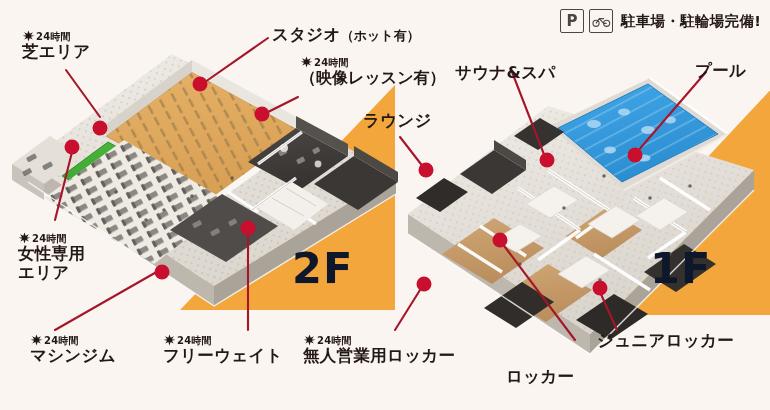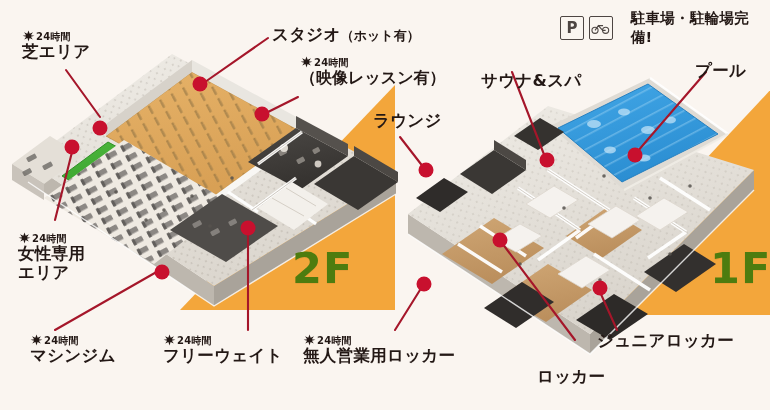--- a/index.html
+++ b/index.html
@@ -13,28 +13,28 @@
   #stage{position:absolute;left:0;top:0;width:770px;height:410px;overflow:hidden;}
 
   
   .wedge{position:absolute;}
   #wedge-2f{left:180px;top:85px;width:215px;height:225px;}
   #wedge-1f{left:560px;top:85px;width:215px;height:230px;}
 
   .floor-tag{
     position:absolute;
     font-weight:bold;
-    color:#4d7c0f;
+    color:#0f172a;
     font-size:43px;
     letter-spacing:1px;
     line-height:1;
     text-shadow:0 1px 0 rgba(0,0,0,.05);
   }
   #floor-tag-2f{left:292px;top:247px;}
-  #floor-tag-1f{left:710px;top:247px;}
+  #floor-tag-1f{left:650px;top:247px;}
 
   
   #building-2f{position:absolute;left:-4px;top:24px;}
   #building-1f{position:absolute;left:398px;top:58px;}
 
   
   #leaders{position:absolute;left:0;top:0;width:770px;height:410px;pointer-events:none;}
 
   
   .label{
@@ -81,21 +81,21 @@
     display:flex;align-items:center;gap:5px;
   }
   .pbox{
     width:24px;height:24px;border:1.6px solid #4d4542;border-radius:2px;
     display:flex;align-items:center;justify-content:center;
     box-sizing:border-box;background:transparent;
   }
   .pbox .pletter{font-size:15px;font-weight:bold;color:#4d4542;line-height:1;}
   #parking .ptext{
     font-size:14.5px;font-weight:bold;color:#231815;letter-spacing:.3px;
-    margin-left:13px;
+    margin-left:3px;
   }
 </style>
 </head>
 <body>
 
 <div id="stage">
 
   <svg class="wedge" id="wedge-2f" viewBox="0 0 215 225">
     <polygon points="215,0 215,225 0,225" fill="#f3a63b"></polygon>
   </svg>
@@ -403,25 +403,25 @@
 
   <div class="label" style="left:300px;top:56px;">
     <span class="badge">
       <svg class="hr-icon" width="13" height="12" viewBox="0 0 14 13">
         <path fill="#231815" d="M7,0.6 L8.3,4.1 L11.8,2.4 L9.6,5.6 L13.4,6.3 L9.6,7.2 L11.6,10.4 L8.2,8.6 L7,12.4 L5.8,8.6 L2.4,10.4 L4.4,7.2 L0.6,6.3 L4.4,5.6 L2.2,2.4 L5.7,4.1 Z"></path>
       </svg><span>24時間</span>
     </span>
     <span class="sub">（映像レッスン有）</span>
   </div>
 
-  <div class="label" style="left:373px;top:112px;">
+  <div class="label" style="left:363px;top:112px;">
     <span class="ttl">ラウンジ</span>
   </div>
 
-  <div class="label" style="left:455px;top:72px;margin-left:26px;">
+  <div class="label" style="left:455px;top:64px;">
     <span class="ttl">サウナ&amp;スパ</span>
   </div>
 
   <div class="label" style="left:695px;top:62px;">
     <span class="ttl">プール</span>
   </div>
 
   <div class="label" style="left:18px;top:232px;">
     <span class="badge">
       <svg class="hr-icon" width="13" height="12" viewBox="0 0 14 13">
@@ -452,21 +452,21 @@
 
   <div class="label" style="left:303px;top:334px;">
     <span class="badge">
       <svg class="hr-icon" width="13" height="12" viewBox="0 0 14 13">
         <path fill="#231815" d="M7,0.6 L8.3,4.1 L11.8,2.4 L9.6,5.6 L13.4,6.3 L9.6,7.2 L11.6,10.4 L8.2,8.6 L7,12.4 L5.8,8.6 L2.4,10.4 L4.4,7.2 L0.6,6.3 L4.4,5.6 L2.2,2.4 L5.7,4.1 Z"></path>
       </svg><span>24時間</span>
     </span>
     <span class="ttl">無人営業用ロッカー</span>
   </div>
 
-  <div class="label" style="left:537px;top:368px;">
+  <div class="label" style="left:506px;top:368px;">
     <span class="ttl">ロッカー</span>
   </div>
 
   <div class="label" style="left:597px;top:332px;">
     <span class="ttl">ジュニアロッカー</span>
   </div>
 
 </div>
 
 </body></html>

